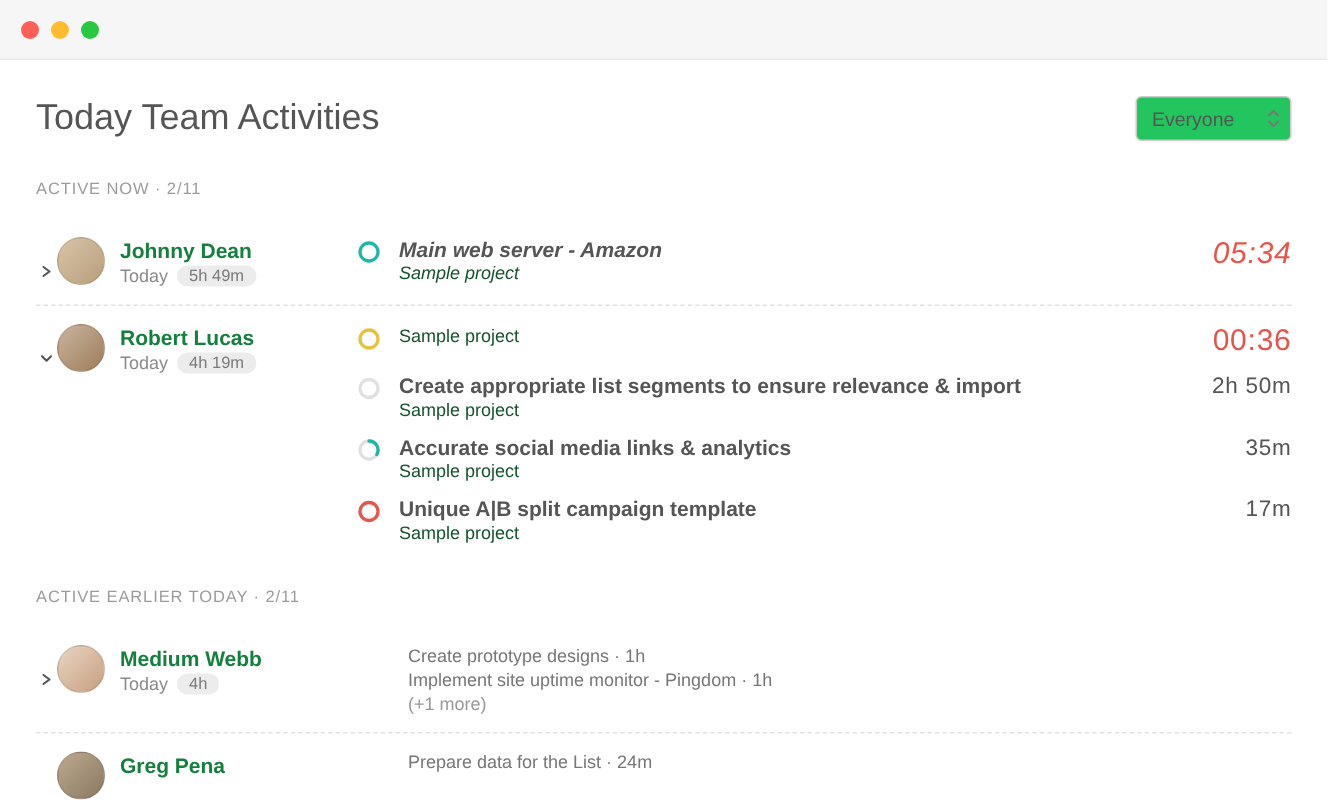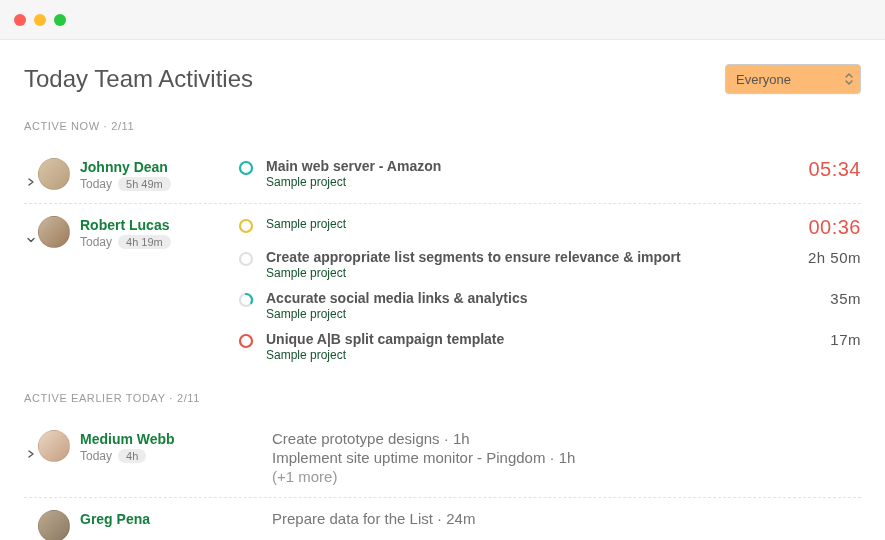--- a/index.html
+++ b/index.html
@@ -8,21 +8,21 @@
     .titlebar { height: 40px; background: #f6f6f6; border-bottom: 1px solid #eaeaea; display: flex; align-items: center; padding: 0 14px; gap: 8px; }
     .traffic-dot { width: 12px; height: 12px; border-radius: 50%; }
     .dot-close { background: #ff5f57; }
     .dot-min { background: #febc2e; }
     .dot-max { background: #28c840; }
     
     .content { padding: 24px 24px 0 24px; }
     .header-row { display: flex; justify-content: space-between; align-items: center; margin-bottom: 26px; }
     .page-title { font-size: 24px; font-weight: 400; color: #555; }
     
-    .filter-select { position: relative; width: 136px; height: 30px; border: 1px solid #ccc; border-radius: 4px; background: #fdba74; display: flex; align-items: center; padding: 0 22px 0 10px; font-size: 13px; color: #555; cursor: pointer; box-shadow: 0 1px 2px rgba(0,0,0,.04); }
+    .filter-select { position: relative; width: 104px; height: 30px; border: 1px solid #ccc; border-radius: 4px; background: #22c55e; display: flex; align-items: center; padding: 0 22px 0 10px; font-size: 13px; color: #555; cursor: pointer; box-shadow: 0 1px 2px rgba(0,0,0,.04); }
     .filter-chevrons { position: absolute; right: 6px; top: 50%; transform: translateY(-50%); width: 10px; height: 16px; }
     .filter-chevrons svg { display: block; }
     
     .section-header { font-size: 11px; letter-spacing: .6px; color: #9b9b9b; text-transform: uppercase; margin-bottom: 14px; }
     
     .activity-row { display: flex; align-items: flex-start; border-top: 1px dashed #e2e2e2; padding: 12px 0; position: relative; }
     .activity-row.first { border-top: none; }
     
     .expand-col { width: 14px; display: flex; align-items: center; justify-content: center; padding-top: 14px; flex-shrink: 0; }
     .chev { width: 8px; height: 8px; }
@@ -32,31 +32,31 @@
     .avatar.a2 { background: linear-gradient(135deg, #c9b59e, #9e7c5a); }
     .avatar.a3 { background: linear-gradient(135deg, #e9d5c3, #c79f80); }
     .avatar.a4 { background: linear-gradient(135deg, #bca98f, #8a7862); }
     .member-info { display: flex; flex-direction: column; gap: 2px; padding-top: 1px; }
     .member-name { font-size: 14px; font-weight: 600; color: #15803d; }
     .member-sub { display: flex; align-items: center; gap: 6px; font-size: 12px; color: #8a8a8a; }
     .duration-pill { background: #ececec; color: #7a7a7a; font-size: 11px; border-radius: 9px; padding: 1px 8px; }
     
     .tasks-col { flex: 1; display: flex; flex-direction: column; gap: 10px; }
     .task-item { display: flex; align-items: flex-start; gap: 12px; }
-    .task-item.primary { gap: 12px; }
+    .task-item.primary { gap: 12px; font-style: italic; }
     .ring { width: 16px; height: 16px; border-radius: 50%; flex-shrink: 0; margin-top: 2px; }
     .ring svg { display: block; }
     .task-text { flex: 1; }
     .task-title { font-size: 14px; font-weight: 600; color: #555; }
     .task-project { font-size: 12px; color: #14532d; margin-top: 1px; }
     .task-time { font-size: 20px; font-weight: 400; letter-spacing: 0.5px; text-align: right; white-space: nowrap; flex-shrink: 0; min-width: 85px; }
     .task-time.running { color: #e5554a; font-variant-numeric: tabular-nums; }
     .task-time.static { font-size: 15px; color: #555; font-weight: 400; }
     
-    .compact-lines { display: flex; flex-direction: column; gap: 2px; font-size: 15px; color: #777; padding-left: 34px; }
+    .compact-lines { display: flex; flex-direction: column; gap: 2px; font-size: 12px; color: #777; padding-left: 34px; }
     .compact-line { display: flex; align-items: center; gap: 4px; flex-wrap: wrap; }
     .more-line { color: #999; }
     
     .colon-anim { animation: blink 1.4s steps(1,end) infinite; }
     @keyframes blink { 50% { opacity: .35; } }
     
   </style>
 </head>
 <body>
 

